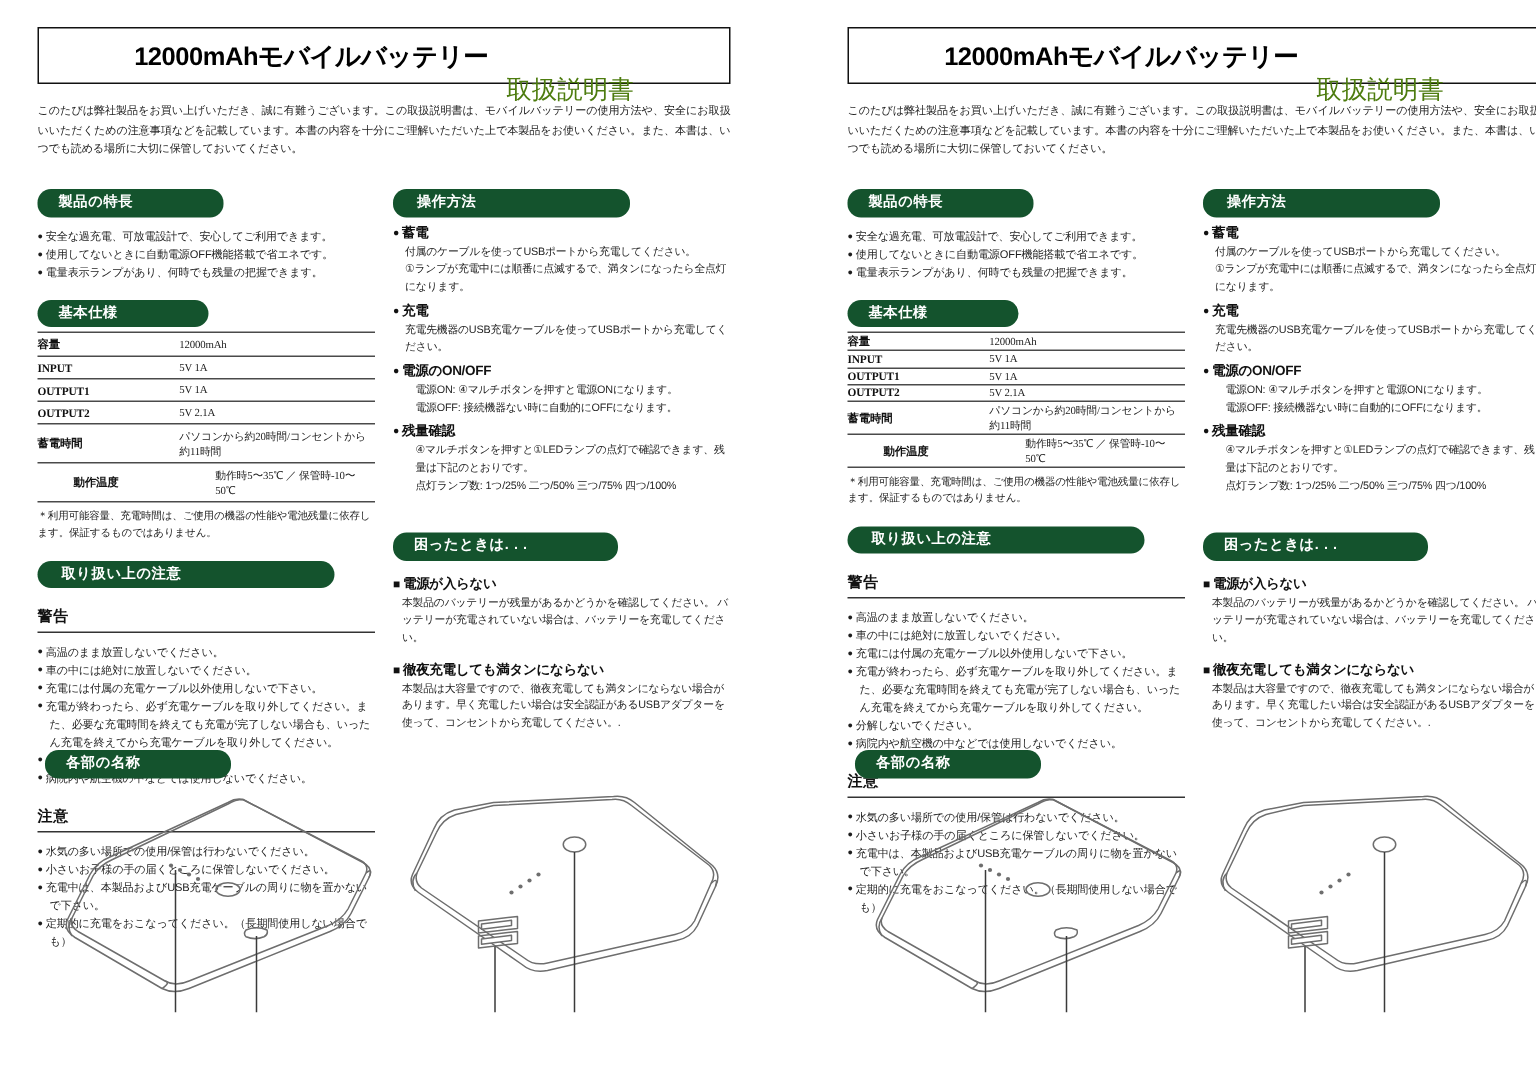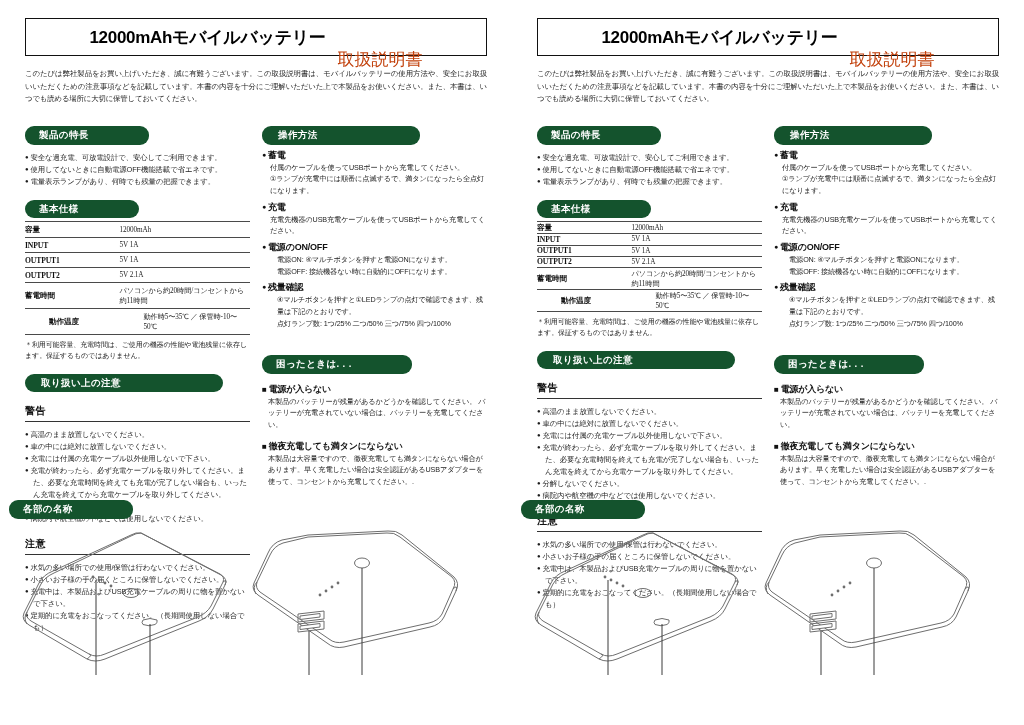--- a/index.html
+++ b/index.html
@@ -3,41 +3,41 @@
 <meta charset="utf-8">
 <style>
   html,body{margin:0;padding:0;}
   body{
     width:1024px;height:725px;
     background:#ffffff;
     font-family:"Liberation Sans","DejaVu Sans",sans-serif;
     color:#1a1a1a;
     overflow:hidden;
   }
-  .sheet{display:flex;width:1024px;height:725px;}
+  .sheet{display:flex;width:1024px;height:725px;gap:28px;}
   .panel{
     width:512px;height:725px;
     box-sizing:border-box;
     padding:18px 25px 0 25px;
     position:relative;
   }
 
   
   .title-box{
     border:1.5px solid #111;
     height:38px;
     display:flex;align-items:center;justify-content:center;
     box-sizing:border-box;
   }
   .title-main{
     font-size:17px;font-weight:bold;letter-spacing:-0.3px;
     color:#000;
   }
   .title-sub{
-    font-size:17px;font-weight:normal;margin-left:12px;color:#c2410c;margin-top:45px;
+    font-size:17px;font-weight:normal;margin-left:12px;color:#4d7c0f;margin-top:45px;
   }
 
   
   .intro{
     margin-top:12px;
     font-size:7.4px;
     line-height:1.72;
     letter-spacing:-0.15px;
     color:#222;
     text-align:justify;
@@ -119,21 +119,21 @@
     font-size:9px;font-weight:bold;color:#111;margin-top:9px;
     padding-left:9px;text-indent:-9px;letter-spacing:-0.2px;
   }
   .tr-h::before{content:"\25A0";font-size:8px;margin-right:2px;}
   .tr-b{
     font-size:7.2px;line-height:1.62;color:#222;margin-left:6px;
     letter-spacing:-0.12px;
   }
 
   
-  .parts{position:absolute;left:9px;top:498px;width:462px;text-decoration:underline;}
+  .parts{position:absolute;left:30px;top:498px;width:462px;text-decoration:underline;}
   .diagrams{display:flex;margin-top:6px;}
   .dia{width:231px;position:relative;}
   svg{display:block;}
 </style>
 </head>
 <body>
 
 <div class="sheet">
 
   <div class="panel">

